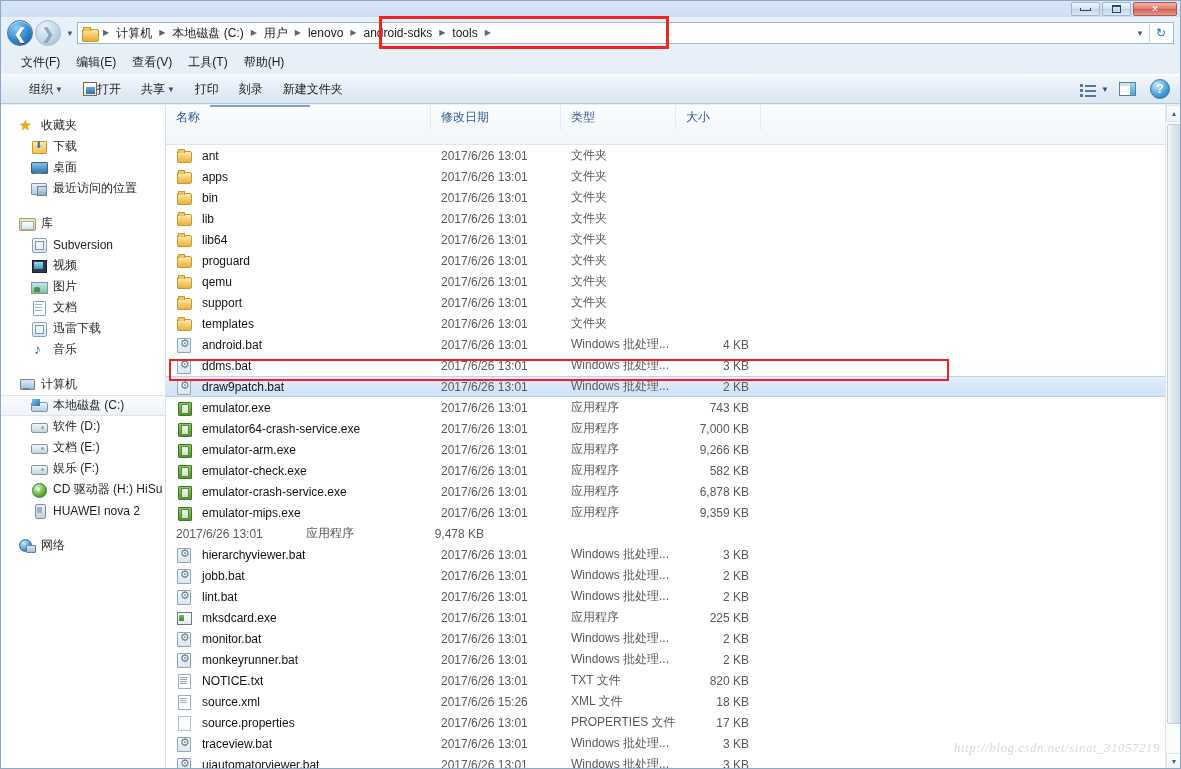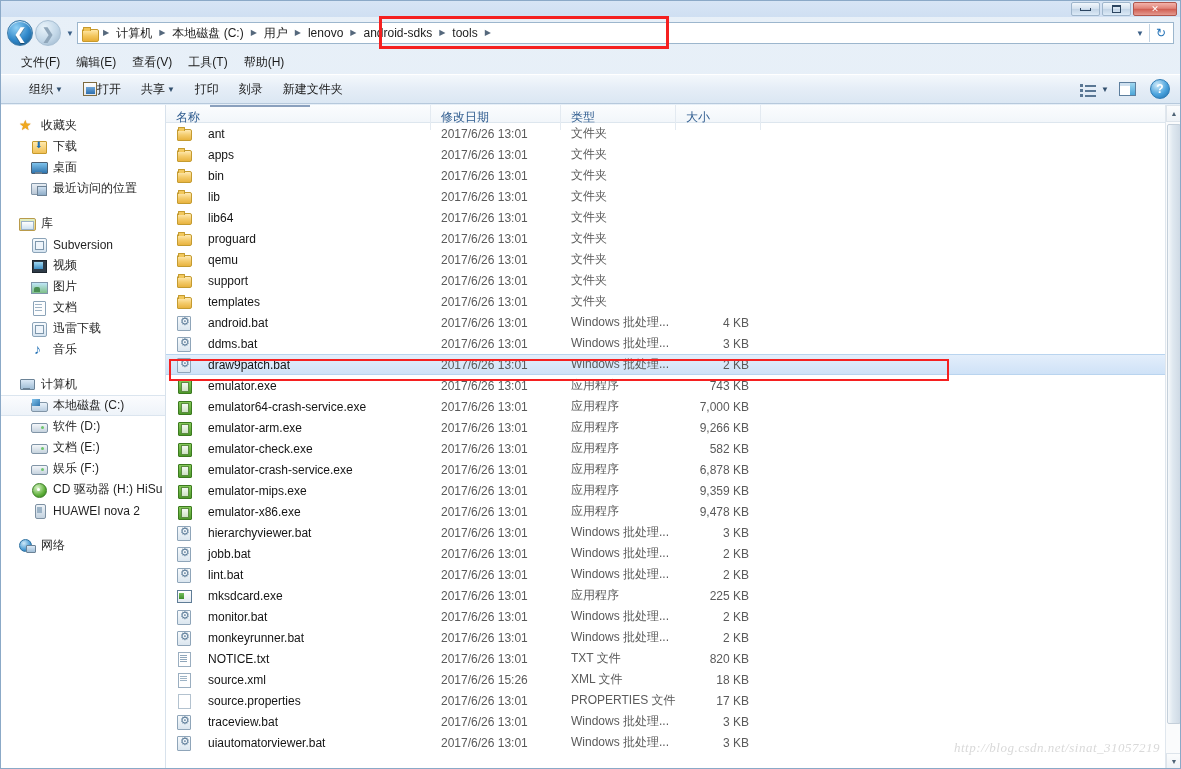--- a/index.html
+++ b/index.html
@@ -328,21 +328,21 @@
     border:1px solid #2b6f9f; }
   .ni-net::after { content:''; position:absolute; left:7px; top:7px; width:8px; height:6px;
     background: linear-gradient(180deg,#dbe9f6,#9fbdd6); border:1px solid #6b8296; border-radius:1px; }
 
   
   .listpane {
     flex: 1 1 auto; position: relative;
     background: #fff; overflow: hidden;
   }
   .colhdr {
-    display: flex; height: 18px;
+    display: flex; height: 40px;
     background: linear-gradient(180deg,#fbfdfe 0%,#f2f6fa 100%);
     border-bottom: 1px solid #dde6ee;
     position: relative;
     justify-content: center;
   }
   .colhdr .col {
     display: flex; align-items: center;
     padding-left: 10px;
     color: #2f5c8f; font-size: 12px;
     border-right: 1px solid #e3eaf1;
@@ -366,21 +366,21 @@
   }
   .row.selected {
     background: linear-gradient(180deg,#e3eefb 0%,#cfe2f7 100%);
     border-top: 1px solid #b9d4ef;
     border-bottom: 1px solid #b9d4ef;
     align-items: center;
   }
   .cell { display: flex; align-items: center; padding-left: 10px; overflow: hidden; white-space: nowrap; }
   .cell.num { justify-content: flex-end; padding-right: 12px; padding-left: 0; }
   .cell.date, .cell.type, .cell.num { color: #5a5a5a; }
-  .cell.name { gap: 16px; }
+  .cell.name { gap: 10px; }
   .fico { width: 16px; height: 16px; flex: none; position: relative; }
 
   
   .fico-folder::before { content:''; position:absolute; left:1px; top:3px; width:13px; height:10px;
     background: linear-gradient(180deg,#ffeab3 0%,#f4cc6d 50%,#e8b33f 100%);
     border: 1px solid #c49b30; border-radius:1px 2px 2px 1px; }
   .fico-folder::after { content:''; position:absolute; left:2px; top:1px; width:5px; height:3px;
     background:#f2c85d; border:1px solid #c49b30; border-bottom:none; border-radius:1px 1px 0 0; }
 
   
@@ -839,24 +839,20 @@
           <div class="row">
             <div class="cell name c-name">
               <span class="fico fico-exe"></span>
               <span>emulator-mips.exe</span>
             </div>
             <div class="cell date c-date">2017/6/26 13:01</div>
             <div class="cell type c-type">应用程序</div>
             <div class="cell num c-size">9,359 KB</div>
           </div>
           <div class="row">
-            <div class="cell name c-name">
-              <span class="fico fico-exe"></span>
-              <span>emulator-x86.exe</span>
-            </div>
             <div class="cell date c-date">2017/6/26 13:01</div>
             <div class="cell type c-type">应用程序</div>
             <div class="cell num c-size">9,478 KB</div>
           </div>
           <div class="row">
             <div class="cell name c-name">
               <span class="fico fico-bat"></span>
               <span>hierarchyviewer.bat</span>
             </div>
             <div class="cell date c-date">2017/6/26 13:01</div>

